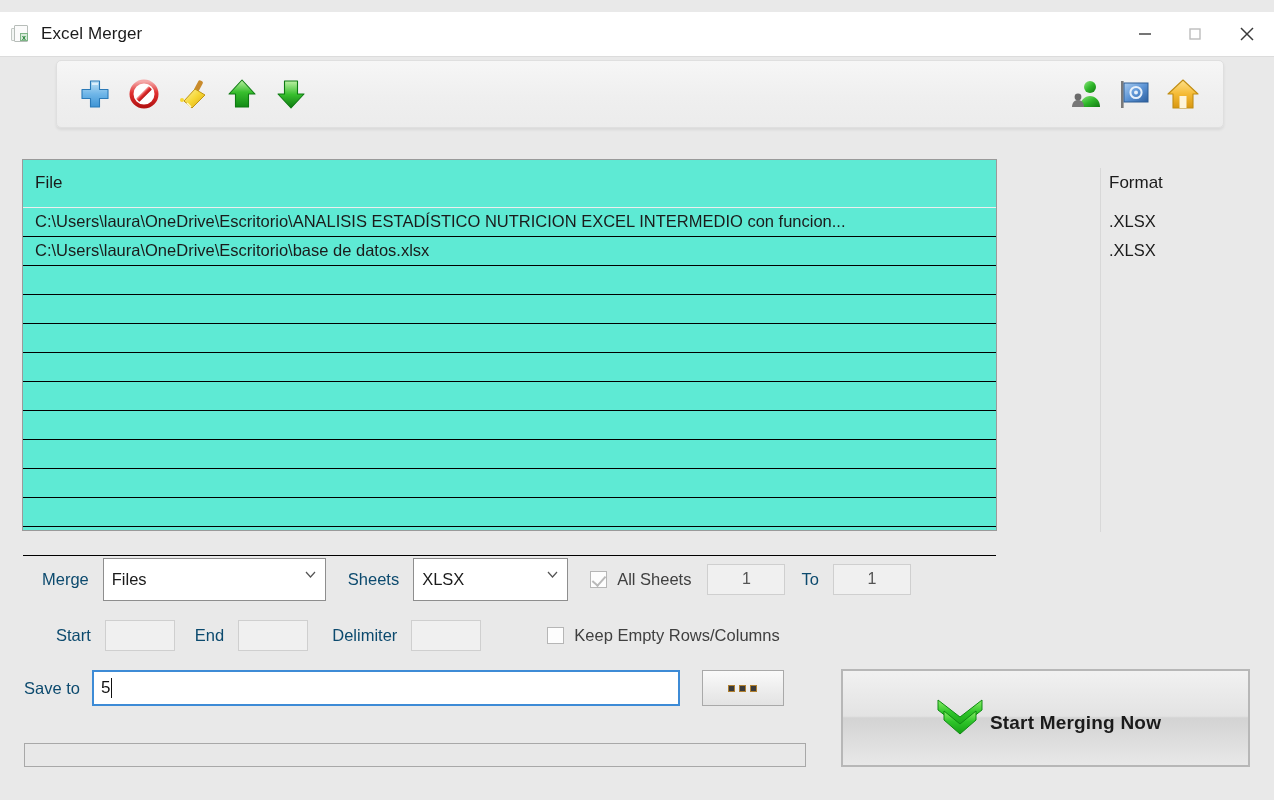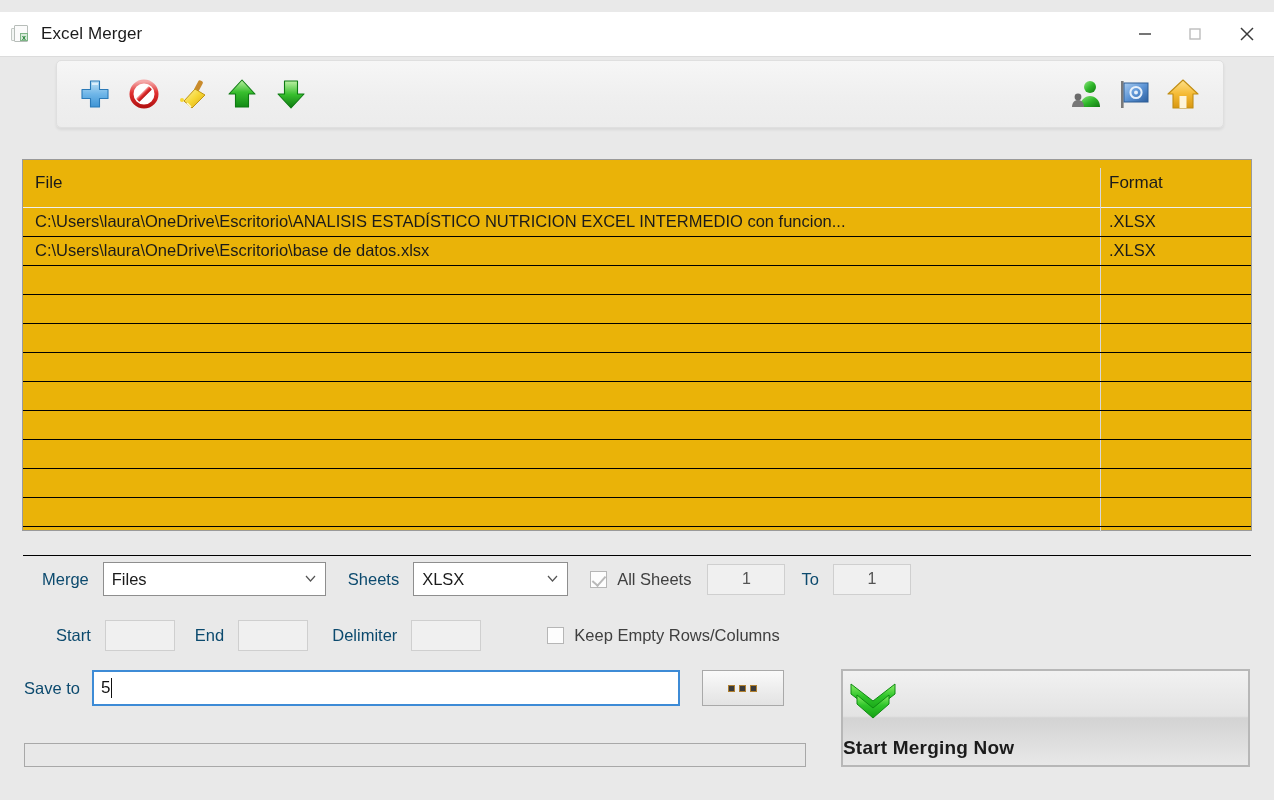--- a/index.html
+++ b/index.html
@@ -57,22 +57,22 @@
     box-shadow: 0 2px 3px rgba(0,0,0,.07);
     display: flex; align-items: center;
   }
   .tb-left { display: flex; align-items: center; gap: 13px; margin-left: 20px; }
   .tb-right { display: flex; align-items: center; gap: 12px; margin-left: auto; margin-right: 22px; }
   .tbicon { width: 36px; height: 36px; position: relative; display: block; }
   .tbicon svg { display:block; width:36px; height:36px; }
 
   
   .list-wrap {
-    position: absolute; left: 22px; top: 159px; width: 1230px; height: 372px;
-    background: #eab308; border: 1px solid #9a9a9a;
+    position: absolute; left: 22px; top: 159px; width: 975px; height: 372px;
+    background: #5eead4; border: 1px solid #9a9a9a;
   }
   .list-head {
     height: 48px; position: relative; border-bottom: 1px solid #eeeeee;
   }
   .list-head .hd {
     position: absolute; top: 13px; font-size: 17px; color: #1b1b1b;
   }
   .hd-file { left: 12px; }
   .hd-format { left: 1086px; }
   .col-divider {
@@ -94,21 +94,21 @@
   
   .lbl { font-size: 16.5px; color: #0c4a6e; }
   .lbl.dim { color: #404040; }
 
   .opt-row { position: absolute; display: flex; align-items: center; }
   #row-merge { left: 42px; top: 562px; height: 34px; }
   #row-start { left: 56px; top: 618px; height: 34px; align-items: center; }
   #row-save  { left: 24px; top: 670px; height: 36px; }
 
   select.combo, .combo {
-    height: 34px; background: #ffffff;
+    height: 43px; background: #ffffff;
     border: 1px solid #8e8e8e;
     font-family: "Liberation Sans", sans-serif;
     font-size: 16.5px; color: #1b1b1b;
     padding: 0 26px 0 8px;
     position: relative;
     display: flex; align-items: center;
   }
   .combo .chev {
     position: absolute; right: 9px; top: 12px;
     width: 11px; height: 7px;
@@ -158,21 +158,21 @@
   #browse-btn .dot {
     width: 5px; height: 5px; background: #3a3a3a;
     border: 1px solid #b08030; box-sizing: content-box;
   }
 
   
   #start-btn {
     position: absolute; left: 841px; top: 669px; width: 409px; height: 98px;
     background: linear-gradient(#f1f1f1 0%, #e3e3e3 48%, #d3d3d3 50%, #e8e8e8 100%);
     border: 2px solid #b7b7b7;
-    display: flex; flex-direction: column; justify-content: center;
+    display: flex; flex-direction: row; align-items: center; justify-content: center;
   }
   #start-btn .bigicon { margin-top: 4px; }
   #start-btn .blabel {
     font-size: 19px; font-weight: bold; color: #1b1b1b;
     margin-top: 10px; letter-spacing: .2px;
   }
 
   
   #progress {
     position: absolute; left: 24px; top: 743px; width: 782px; height: 24px;

